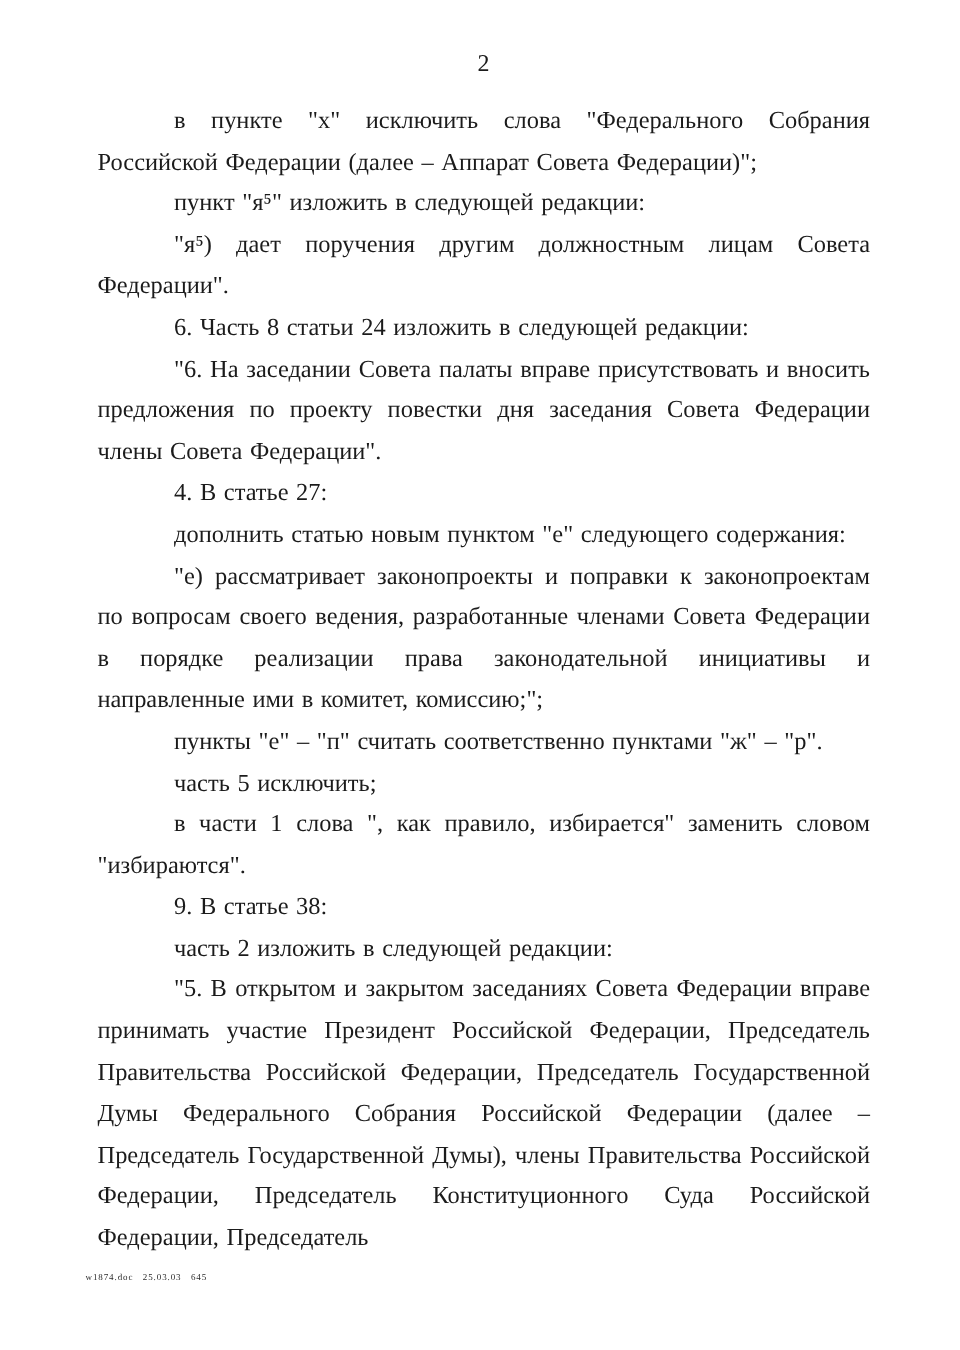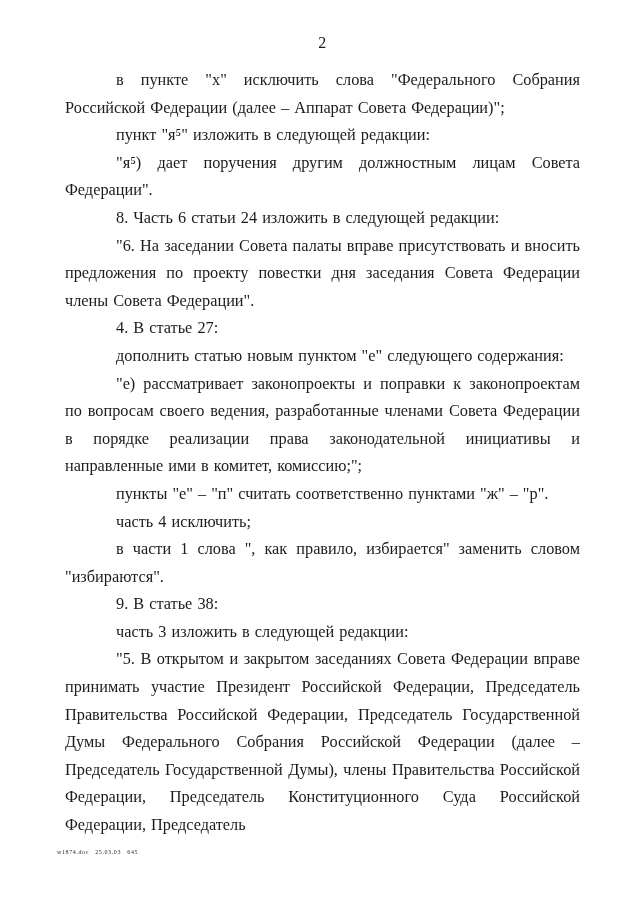--- a/index.html
+++ b/index.html
@@ -56,28 +56,28 @@
 <body>
 
 <div class="page">
 
   <div class="page-number">2</div>
 
   <div class="body-text">
     <p>в пункте "х" исключить слова "Федерального Собрания Российской Федерации (далее – Аппарат Совета Федерации)";</p>
     <p>пункт "я⁵" изложить в следующей редакции:</p>
     <p>"я⁵) дает поручения другим должностным лицам Совета Федерации".</p>
-    <p>8. Часть 6 статьи 24 изложить в следующей редакции:</p>
+    <p>6. Часть 8 статьи 24 изложить в следующей редакции:</p>
     <p>"6. На заседании Совета палаты вправе присутствовать и вносить предложения по проекту повестки дня заседания Совета Федерации члены Совета Федерации".</p>
     <p>4. В статье 27:</p>
     <p>дополнить статью новым пунктом "е" следующего содержания:</p>
     <p>"е) рассматривает законопроекты и поправки к законопроектам по вопросам своего ведения, разработанные членами Совета Федерации в порядке реализации права законодательной инициативы и направленные ими в комитет, комиссию;";</p>
     <p>пункты "е" – "п" считать соответственно пунктами "ж" – "р".</p>
-    <p>часть 4 исключить;</p>
+    <p>часть 5 исключить;</p>
     <p>в части 1 слова ", как правило, избирается" заменить словом "избираются".</p>
     <p>9. В статье 38:</p>
-    <p>часть 3 изложить в следующей редакции:</p>
+    <p>часть 2 изложить в следующей редакции:</p>
     <p>"5. В открытом и закрытом заседаниях Совета Федерации вправе принимать участие Президент Российской Федерации, Председатель Правительства Российской Федерации, Председатель Государственной Думы Федерального Собрания Российской Федерации (далее – Председатель Государственной Думы), члены Правительства Российской Федерации, Председатель Конституционного Суда Российской Федерации, Председатель</p>
   </div>
 
   <div class="footer-note">w1874.doc   25.03.03   645</div>
 
 </div>
 
 </body></html>

